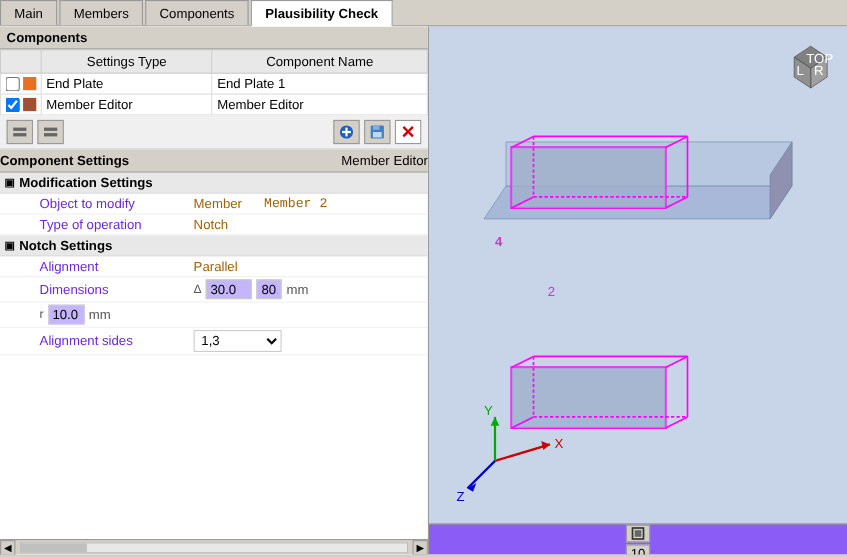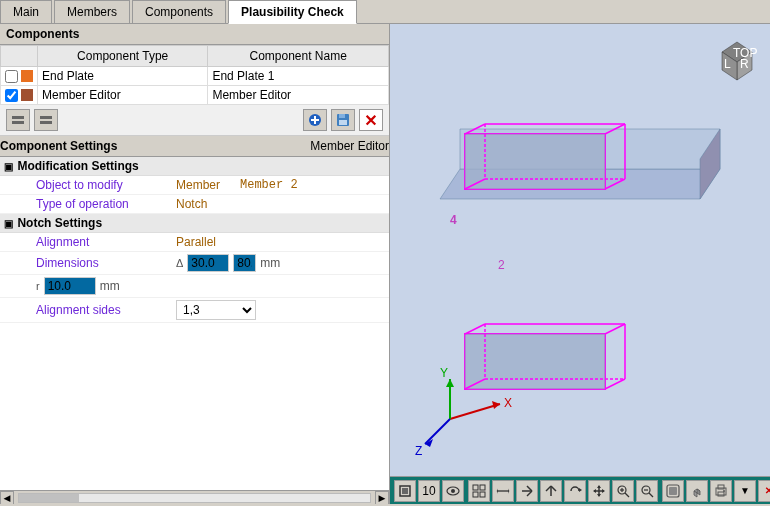--- a/index.html
+++ b/index.html
@@ -108,21 +108,21 @@
     .prop-row { display: flex; align-items: center; border-bottom: 1px solid #f0f0f0; }
     .prop-indent { width: 16px; min-width: 16px; }
     .prop-name { flex: 0 0 140px; padding: 2px 4px; color: #6d28d9; }
     .prop-value-area { flex: 1; display: flex; align-items: center; padding: 2px 4px; gap: 4px; }
     .prop-value { color: #a16207; }
     .prop-symbol { color: #555; font-size: 11px; }
 
     .prop-input {
       border: 1px solid #ccc;
       padding: 1px 3px;
-      background: #0369a1;
+      background: #c4b5fd;
       width: 60px;
     }
     .prop-select {
       border: 1px solid #ccc;
       padding: 1px 2px;
       background: #fff;
       width: 80px;
       cursor: pointer;
     }
     .prop-unit { color: #555; }
@@ -168,26 +168,27 @@
       height: calc(100% - 30px);
     }
 
     
     .view-toolbar {
       position: absolute;
       bottom: 0;
       left: 0;
       right: 0;
       height: 28px;
-      background: #0f766e;
+      background: #8b5cf6;
       border-top: 1px solid #999;
       display: flex;
       align-items: center;
       padding: 0 4px;
       gap: 2px;
+      flex-direction: column;
     }
     .view-btn {
       height: 22px;
       min-width: 22px;
       background: #d4d0c8;
       border: 1px solid #999;
       cursor: pointer;
       display: flex;
       align-items: center;
       justify-content: center;
@@ -210,21 +211,21 @@
 
   <div class="left-panel">
 
     <div class="components-header">Components</div>
 
     <div class="table-area">
       <table class="comp-table">
         <thead>
           <tr>
             <th style="width:30px;"></th>
-            <th>Component Type</th>
+            <th>Settings Type</th>
             <th>Component Name</th>
           </tr>
         </thead>
         <tbody>
           <tr>
             <td>
               <div class="checkbox-cell">
                 <input type="checkbox" style="">
                 <span class="color-box" style="background:#e87020;"></span>
               </div>
@@ -331,21 +332,21 @@
           <input class="prop-input" type="text" value="80.0" style="width: 23px;">
           <span class="prop-unit">mm</span>
         </div>
       </div>
 
       <div class="prop-row">
         <div class="prop-indent"></div>
         <div class="prop-indent"></div>
         <div class="prop-value-area">
           <span class="prop-symbol">r</span>
-          <input class="prop-input" type="text" value="10.0" style="width: 52px;">
+          <input class="prop-input" type="text" value="10.0" style="width: 33px;">
           <span class="prop-unit">mm</span>
         </div>
       </div>
 
       <div class="prop-row">
         <div class="prop-indent"></div>
         <div class="prop-indent"></div>
         <div class="prop-name">Alignment sides</div>
         <div class="prop-value-area">
           <select class="prop-select">

